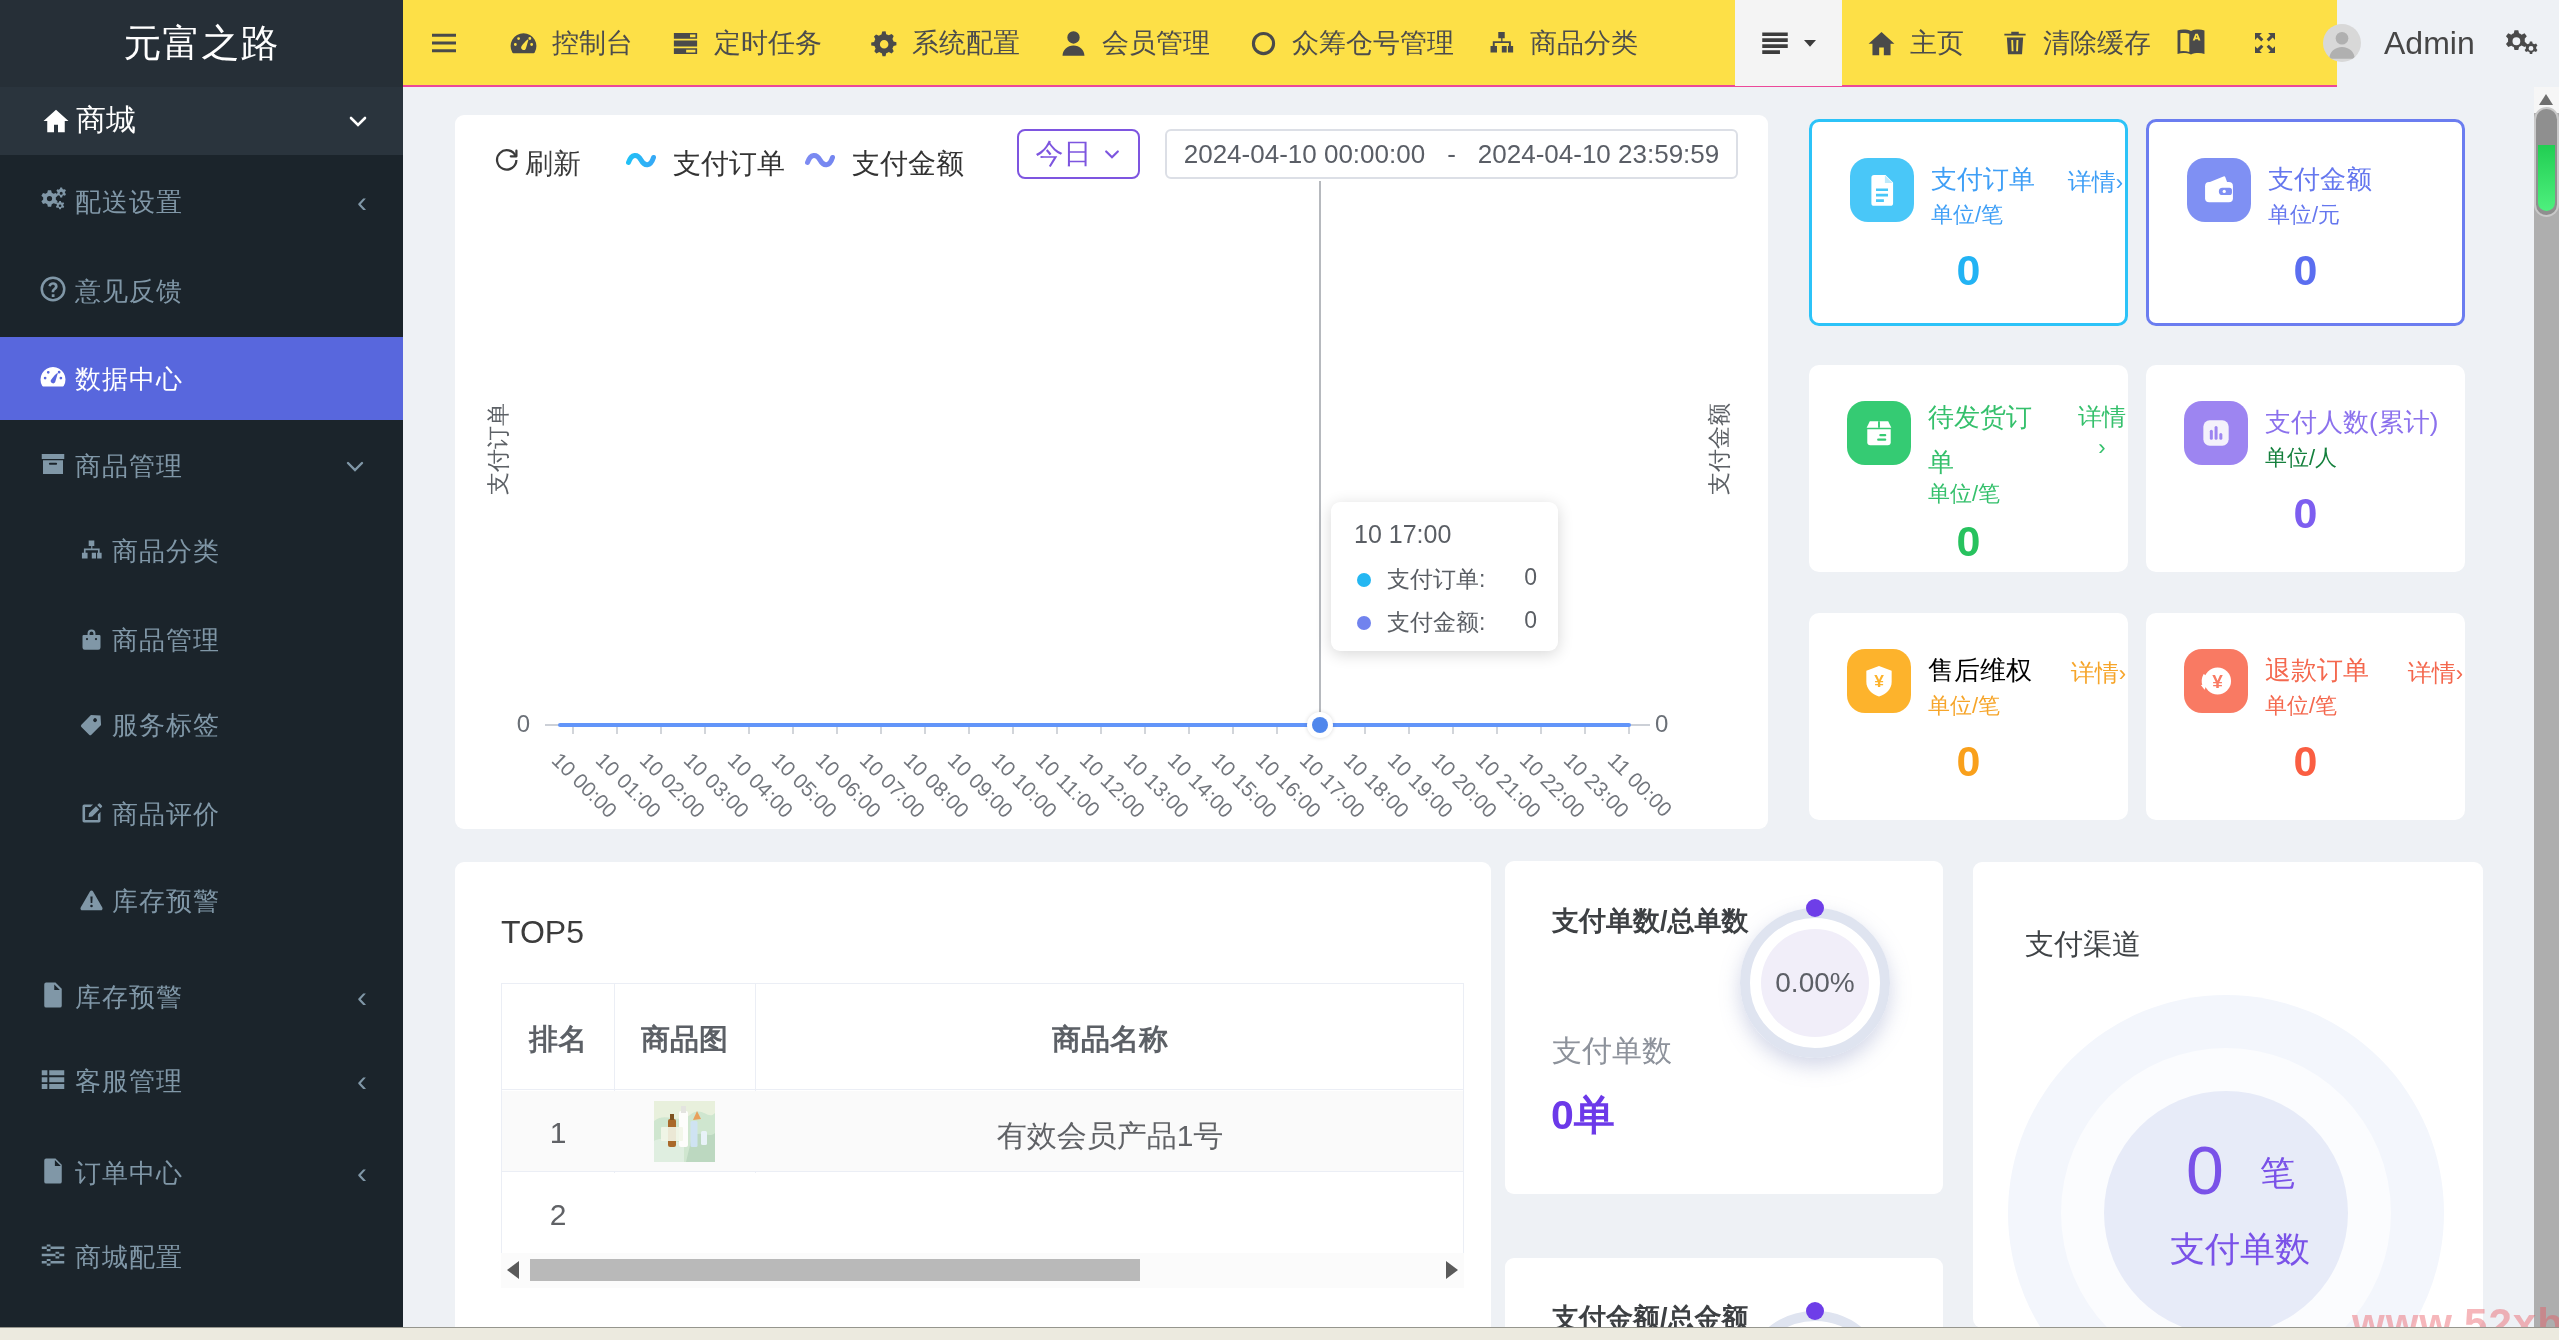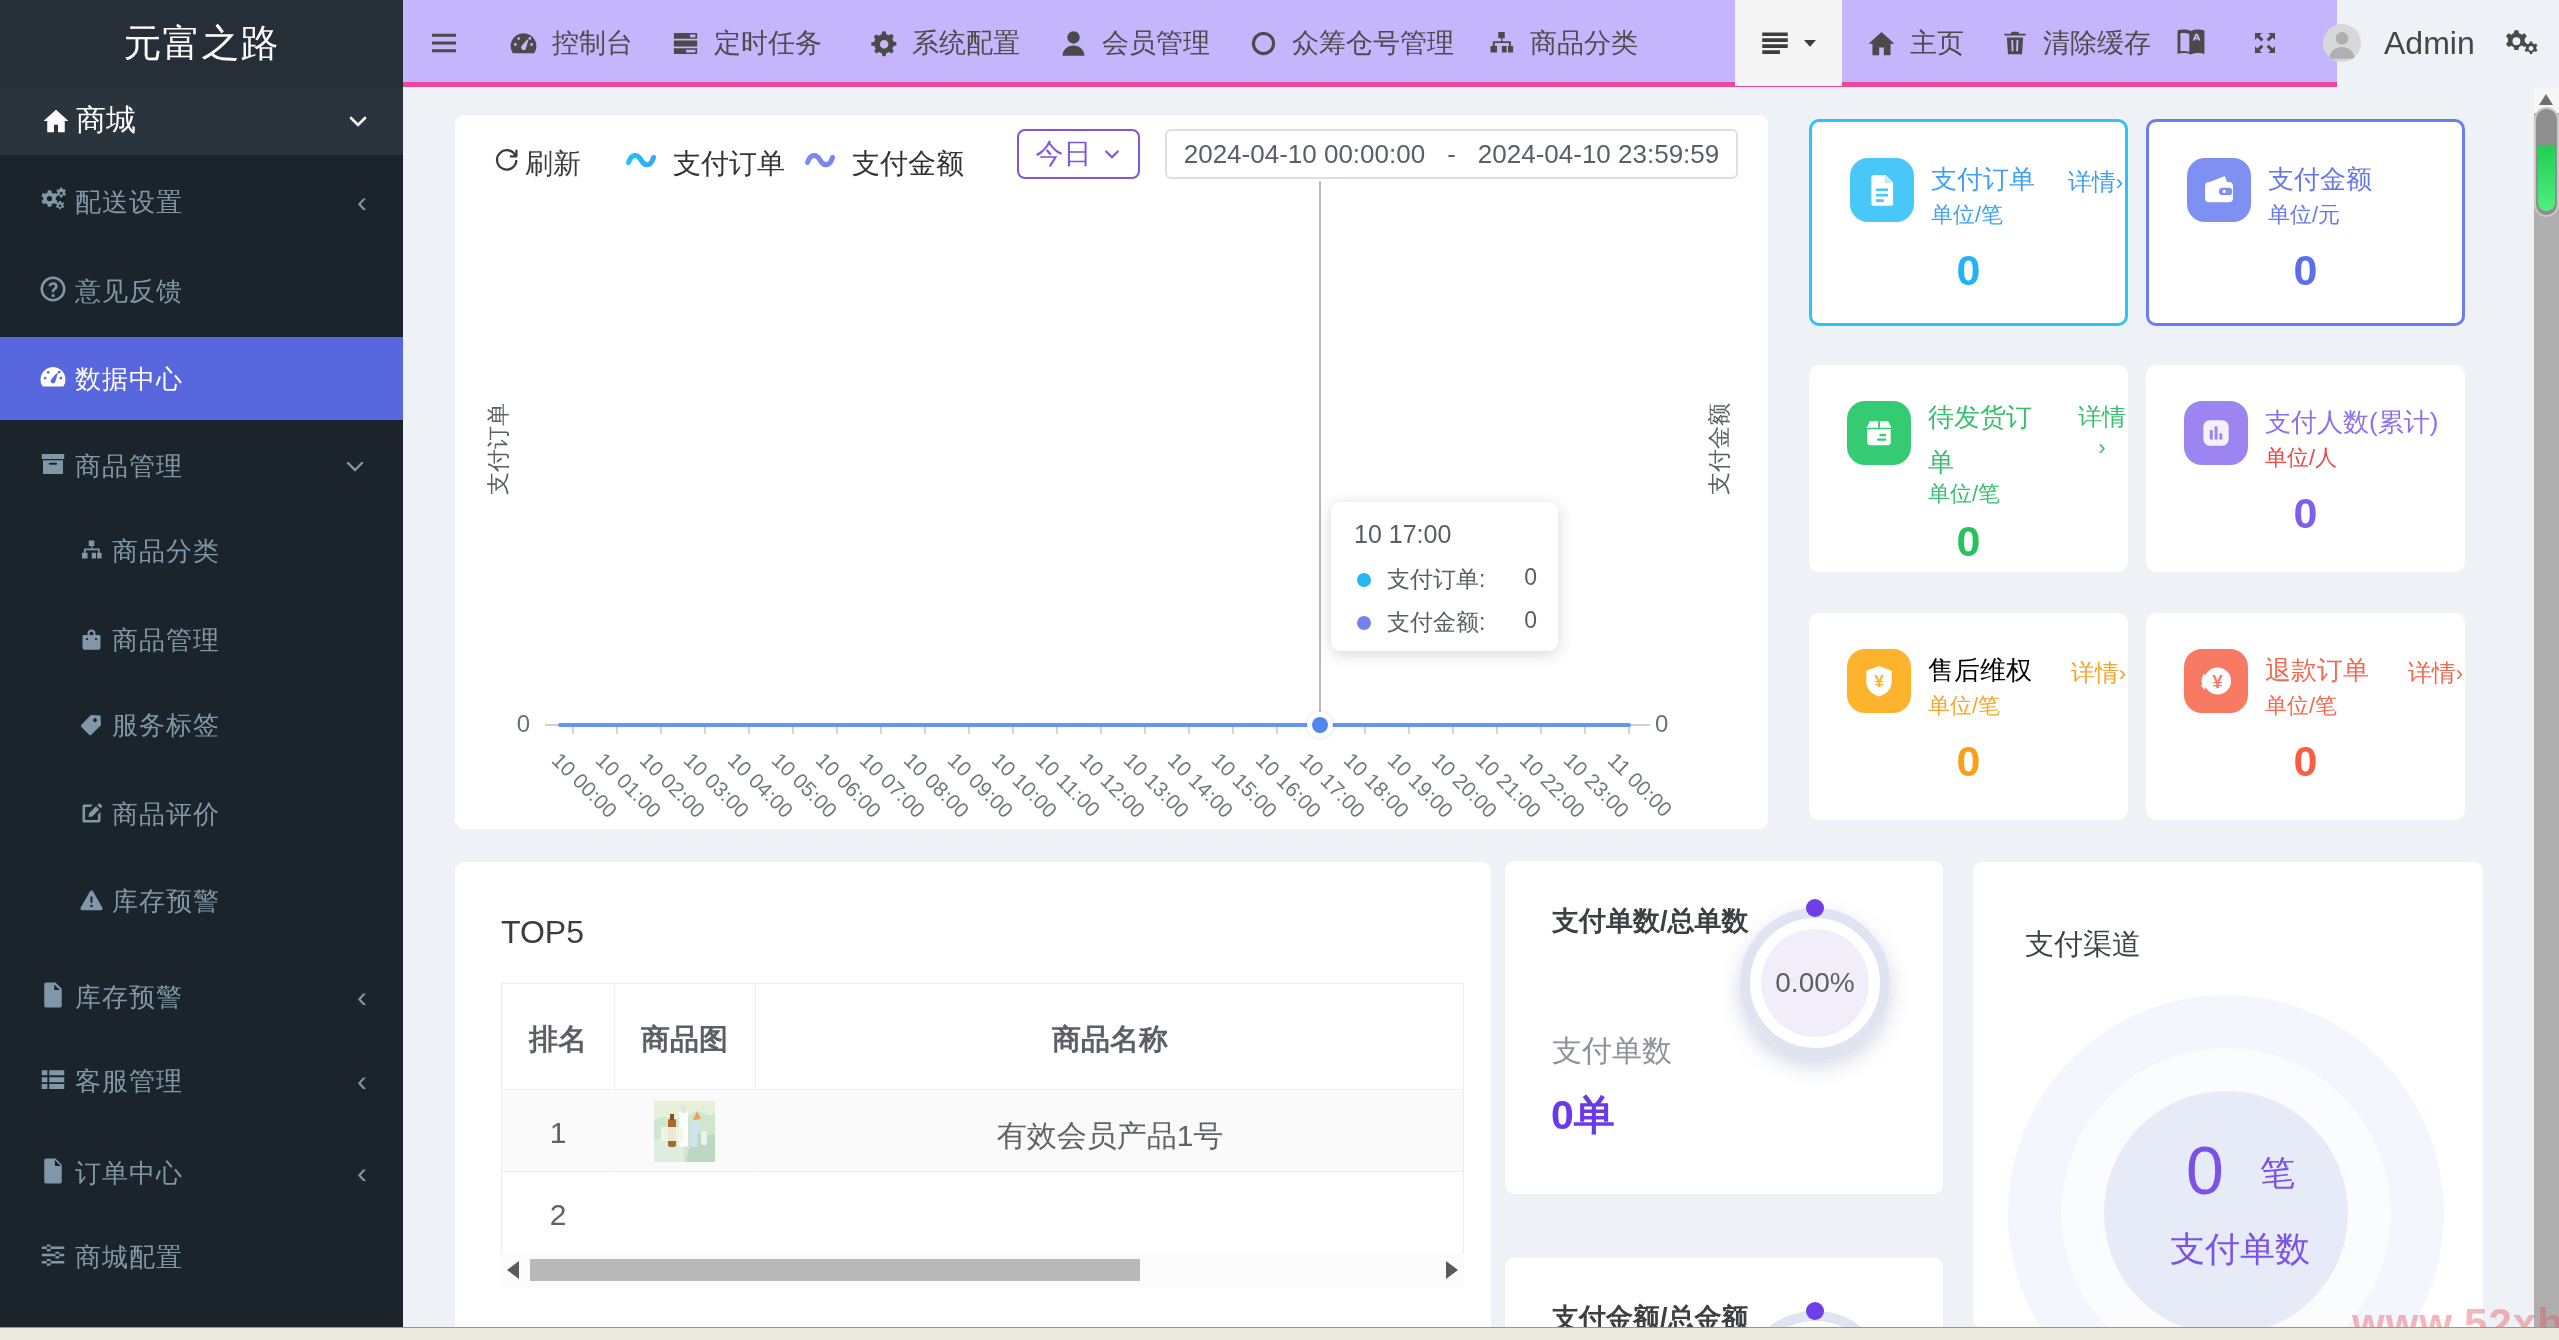--- a/index.html
+++ b/index.html
@@ -14,21 +14,21 @@
 #shopRow .chev{position:absolute;right:33px;top:22px;}
 ul#menu{list-style:none;}
 .mi{position:absolute;left:0;width:403px;height:83px;color:#8097a7;}
 .mi .ic{position:absolute;left:38px;top:50%;transform:translateY(-50%);width:34px;height:34px;}
 .mi .ic svg{display:block;}
 .mi .tx{position:absolute;left:75px;top:50%;transform:translateY(-50%);font-size:26px;letter-spacing:1px;white-space:nowrap;}
 .mi.sub .ic{left:78px;width:28px;height:28px;}
 .mi.sub .tx{left:112px;}
 .mi .arr{position:absolute;right:36px;top:50%;transform:translateY(-50%);font-size:30px;color:#8097a7;line-height:1;}
 .mi.active{background:#5867dd;color:#fff;}
-#nav{position:absolute;left:403px;top:0;width:1934px;height:87px;background:#c4b5fd;z-index:20;border-bottom:5px solid #ec4899;}
+#nav{position:absolute;left:403px;top:0;width:1934px;height:87px;background:#fde047;z-index:20;border-bottom:2px solid #ec4899;}
 .nitem{position:absolute;top:0;height:86px;display:flex;align-items:center;color:#4c4c4c;font-size:27px;}
 .nitem svg{margin-right:13px;}
 #content{position:absolute;left:403px;top:87px;width:2131px;height:1253px;background:#eef1f5;z-index:1;}
 .panel{position:absolute;background:#fff;border-radius:9px;}
 #chartP{left:52px;top:28px;width:1313px;height:714px;}
 .card{position:absolute;background:#fff;border-radius:10px;width:319px;height:207px;}
 .card .cicon{position:absolute;left:38px;top:36px;width:64px;height:64px;border-radius:18px;}
 .card .cicon svg{position:absolute;left:50%;top:50%;transform:translate(-50%,-50%);}
 .card .t1{position:absolute;left:119px;top:40px;font-size:26px;white-space:nowrap;}
 .card .t2{position:absolute;left:119px;top:78px;font-size:22px;}
@@ -408,21 +408,21 @@
 <div class="card" style="left:1743px;top:278px;">
       <div class="cicon" style="background:#9d85f1">
         <svg width="38" height="38" viewBox="0 0 24 24" fill="none">
           <rect x="4" y="4" width="16" height="16" rx="4" fill="#f4f1fb"></rect>
           <rect x="8.1" y="10" width="1.9" height="6.2" rx=".95" fill="#9d85f1"></rect>
           <rect x="11.1" y="7.6" width="1.9" height="8.6" rx=".95" fill="#9d85f1"></rect>
           <rect x="14.1" y="12" width="1.9" height="4.2" rx=".95" fill="#9d85f1"></rect>
         </svg>
       </div>
       <div class="t1" style="color:#8b71ed">支付人数(累计)</div>
-      <div class="t2" style="color:#ef4444">单位/人</div>
+      <div class="t2" style="color:#15803d">单位/人</div>
       <div class="val" style="color:#7d5ef0">0</div>
     </div>
 <div class="card" style="left:1406px;top:526px;">
       <div class="cicon" style="background:#fdb32c">
         <svg width="38" height="38" viewBox="0 0 24 24" fill="none">
           <path d="M12 2.5l8 3v7c0 4.6-3.4 8-8 9.3-4.6-1.3-8-4.7-8-9.3v-7z" fill="#fff"></path>
           <text x="12" y="15.6" font-size="11" font-weight="bold" fill="#fdb32c" text-anchor="middle" font-family="Liberation Sans">¥</text>
         </svg>
       </div>
       <div class="t1" style="color:#000000">售后维权</div>

